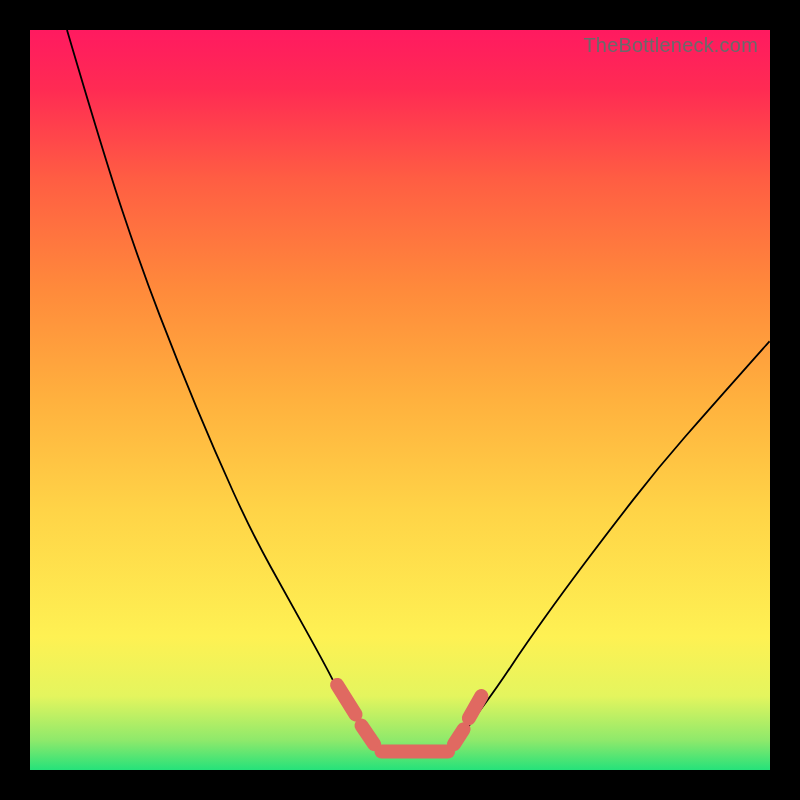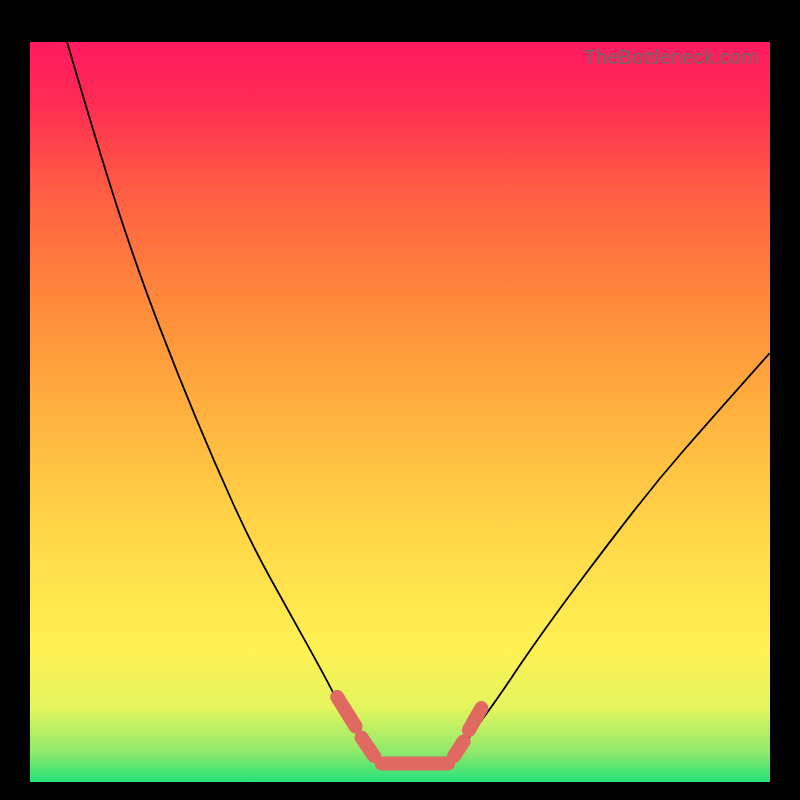--- a/index.html
+++ b/index.html
@@ -29,21 +29,20 @@
       #8ee96b 4%,
       #e4f55e 10%,
       #fef153 18%,
       #ffd447 35%,
       #ffb13e 50%,
       #ff8a3b 65%,
       #ff5d43 80%,
       #ff2b53 92%,
       #ff1a60 100%
     );
-    margin-top: 12px;
   }
   .watermark {
     position: absolute;
     top: 4px;
     right: 12px;
     color: #6a6a6a;
     font-size: 20px;
     font-weight: 500;
     letter-spacing: 0.2px;
     user-select: none;

